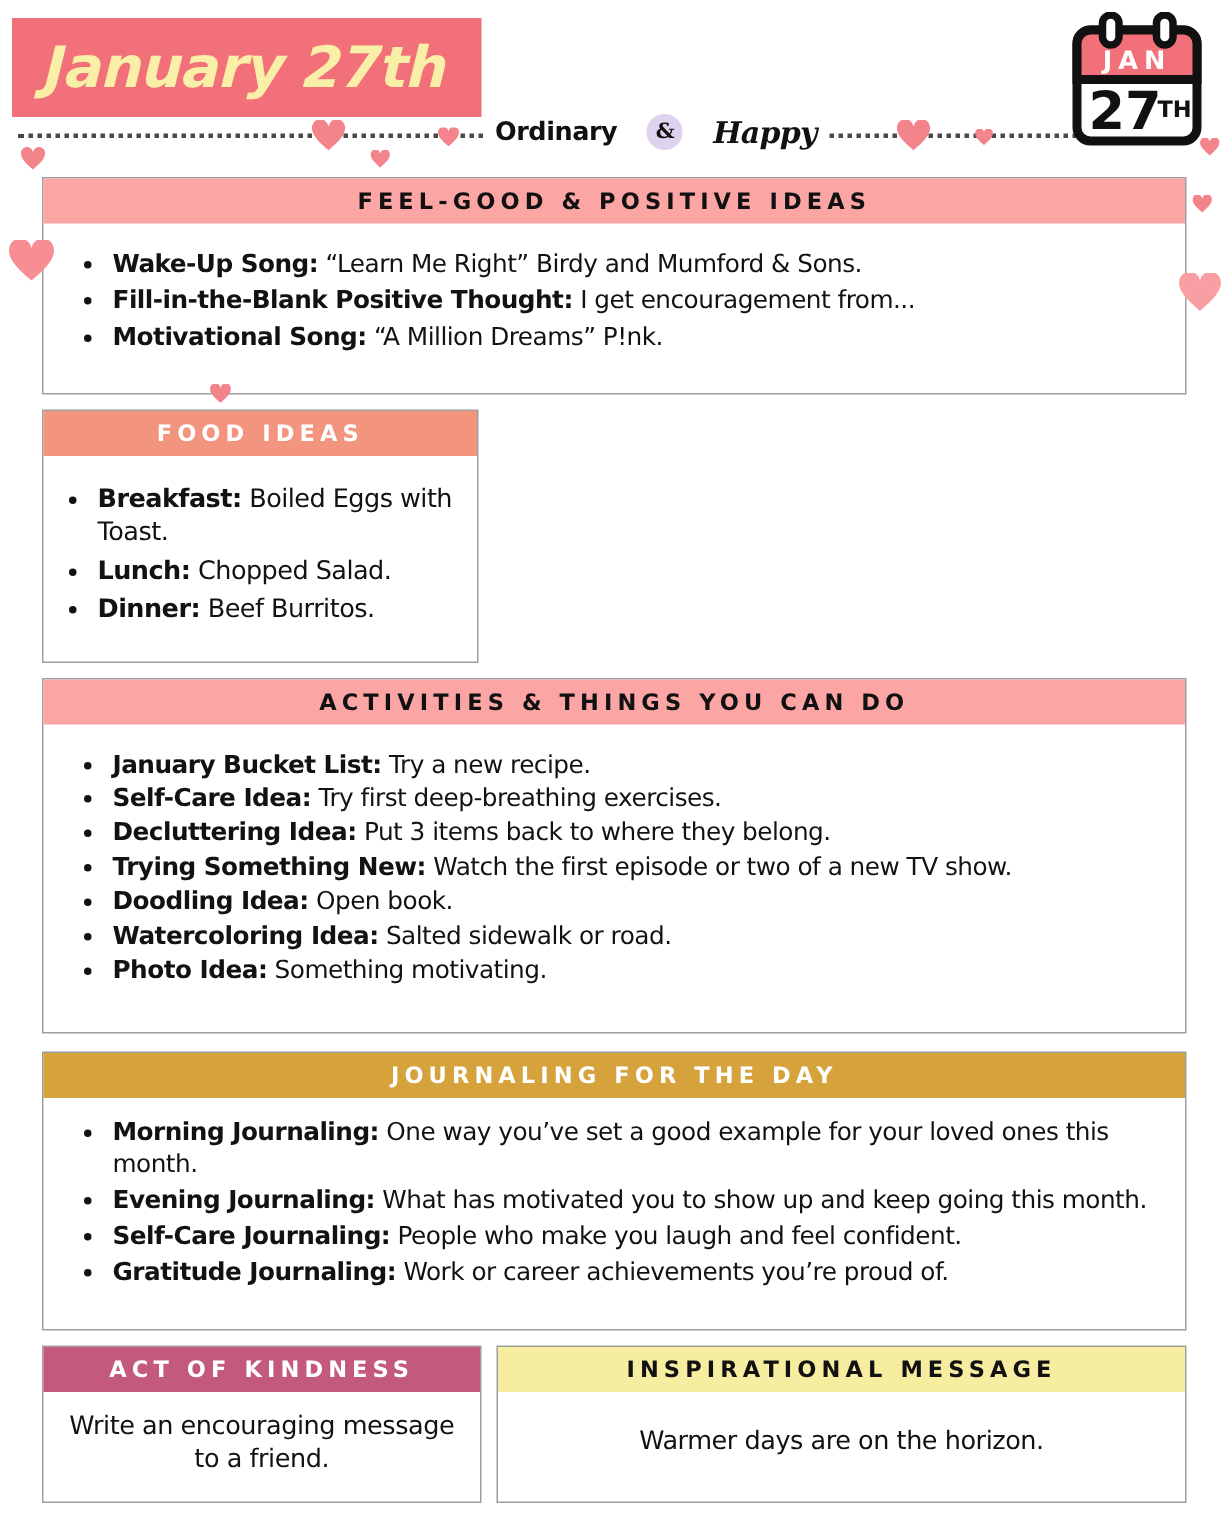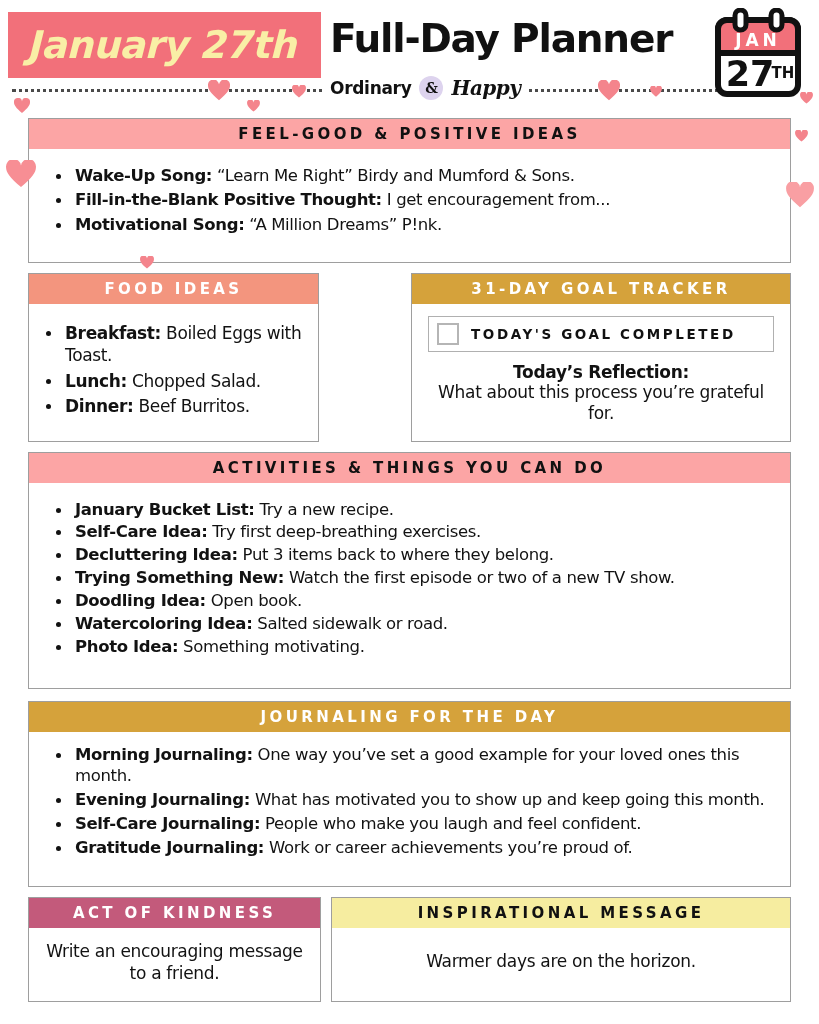--- a/index.html
+++ b/index.html
@@ -43,21 +43,21 @@
     font-family: "DejaVu Sans", sans-serif;
     font-weight: bold;
     font-size: 39px;
     color: #111111;
     letter-spacing: -1.2px;
     white-space: nowrap;
   }
   .brand {
     position: absolute;
     left: 324px; top: 76px;
-    display: flex; align-items: center; gap: 8px;
+    display: flex; align-items: center; gap: 20px;
     z-index: 5;
     background: #ffffff;
     padding: 0 6px;
   }
   .brand-ordinary {
     font-family: "DejaVu Sans", sans-serif;
     font-weight: bold;
     font-size: 17px;
     color: #111;
     letter-spacing: -0.3px;
@@ -212,21 +212,20 @@
 <body>
 
 <div class="page">
 
   <div class="header">
 
     <div class="date-banner">
       <span class="date-banner-text">January 27th</span>
     </div>
 
-    <div class="planner-title">Full-Day Planner</div>
 
     <div class="dotline"></div>
 
     <div class="brand">
       <span class="brand-ordinary">Ordinary</span>
       <span class="brand-amp">&amp;</span>
       <span class="brand-happy">Happy</span>
     </div>
 
     <svg class="cal-icon" viewBox="0 0 104 96">
@@ -255,33 +254,20 @@
     <div class="sec-head head-salmon">FOOD IDEAS</div>
     <div class="sec-body">
       <ul class="items">
         <li><span class="lbl">Breakfast:</span><span> Boiled Eggs with Toast.</span></li>
         <li><span class="lbl">Lunch:</span><span> Chopped Salad.</span></li>
         <li><span class="lbl">Dinner:</span><span> Beef Burritos.</span></li>
       </ul>
     </div>
   </div>
 
-  <div class="section" id="sec-goal">
-    <div class="sec-head head-gold">31-DAY GOAL TRACKER</div>
-    <div class="goal-body">
-      <div class="checkrow">
-        <span class="checkbox"></span>
-        <span class="check-label">TODAY'S GOAL COMPLETED</span>
-      </div>
-      <div class="reflect">
-        <span class="reflect-title">Today’s Reflection:</span>
-        <span>What about this process you’re grateful for.</span>
-      </div>
-    </div>
-  </div>
 
   <div class="section" id="sec-activ">
     <div class="sec-head head-yellow">ACTIVITIES &amp; THINGS YOU CAN DO</div>
     <div class="sec-body">
       <ul class="items">
         <li><span class="lbl">January Bucket List:</span><span> Try a new recipe.</span></li>
         <li><span class="lbl">Self-Care Idea:</span><span> Try first deep-breathing exercises.</span></li>
         <li><span class="lbl">Decluttering Idea:</span><span> Put 3 items back to where they belong.</span></li>
         <li><span class="lbl">Trying Something New:</span><span> Watch the first episode or two of a new TV show.</span></li>
         <li><span class="lbl">Doodling Idea:</span><span> Open book.</span></li>

